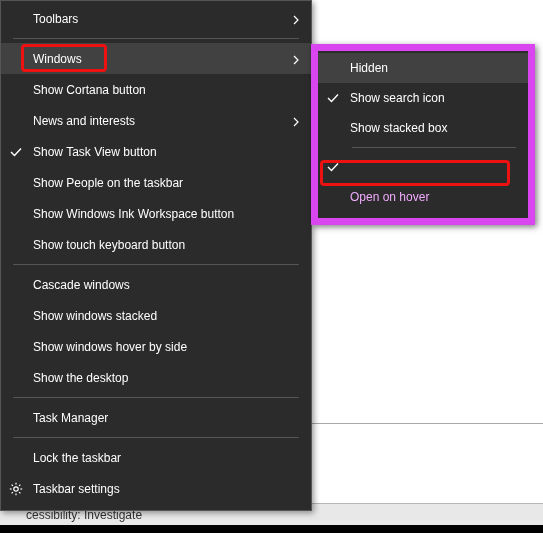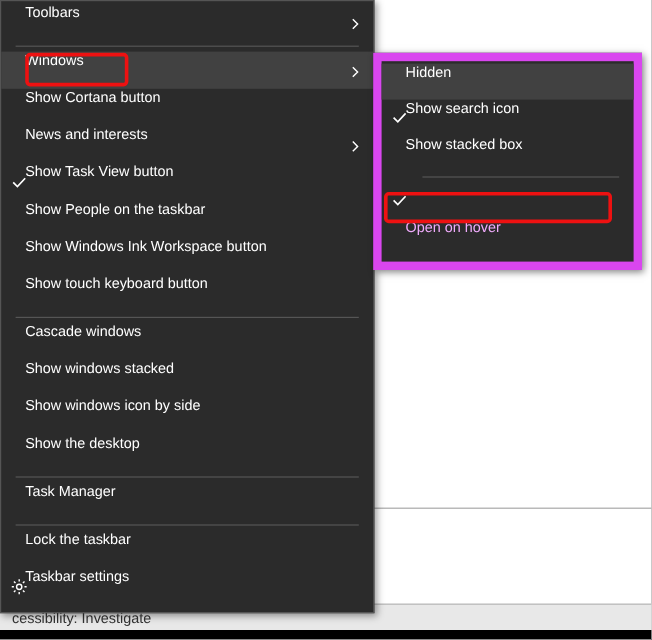--- a/index.html
+++ b/index.html
@@ -1,23 +1,23 @@
 <!DOCTYPE html>
 <html><head>
   <meta charset="utf-8">
   <style>
     * { margin:0; padding:0; box-sizing:border-box; font-family:"Segoe UI",Tahoma,Arial,sans-serif; }
     body { width:543px; height:533px; background:#fff; position:relative; overflow:hidden; }
     .bg-window { position:absolute; inset:0; background:#fff; }
     .bg-panel { position:absolute; left:0; right:0; top:423px; height:1px; background:#a9a9a9; }
-    .bg-statusbar { position:absolute; left:0; right:0; bottom:8px; height:22px; background:#e8e8e8; border-top:1px solid #b7b7b7; font-size:12px; color:#333; padding:2px 10px; line-height:18px; }
+    .bg-statusbar { position:absolute; left:0; right:0; bottom:8px; height:22px; background:#e8e8e8; border-top:1px solid #b7b7b7; font-size:12px; color:#333; padding:2px 26px; line-height:18px; }
     .bg-blackbar { position:absolute; left:0; right:0; bottom:0; height:8px; background:#000; }
 
     .context-menu { position:absolute; left:0; top:0; width:312px; background:#2b2b2b; color:#fff; padding:2px 0 6px; box-shadow:2px 2px 6px rgba(0,0,0,.4); border:1px solid #555; }
-    .menu-item { position:relative; display:flex; align-items:flex-start; height:31px; font-size:12px; color:#fff; padding-left:20px; padding-right:28px; cursor:default; }
+    .menu-item { position:relative; display:flex; align-items:center; height:31px; font-size:12px; color:#fff; padding-left:32px; padding-right:28px; cursor:default; }
     .menu-item.hovered { background:#414141; }
     .sep { height:1px; margin:4px 12px; background:#555; }
     .check { position:absolute; left:8px; top:50%; transform:translateY(-50%); width:14px; height:14px; }
     .arrow { position:absolute; right:10px; top:50%; transform:translateY(-50%); width:10px; height:10px; }
     .gear { position:absolute; left:8px; top:50%; transform:translateY(-50%); width:14px; height:14px; }
     .disabled .label { color:#f0abfc; }
 
     .submenu { position:absolute; left:311px; top:44px; width:224px; background:#2b2b2b; color:#fff; padding:2px 0 6px; box-shadow:2px 2px 6px rgba(0,0,0,.5); border:7px solid #d946ef; }
     .submenu .menu-item { height:30px; }
     .sub-sep { height:1px; margin:4px 12px 4px 34px; background:#555; }
@@ -85,21 +85,21 @@
 
   <div class="sep"></div>
 
   <div class="menu-item">
     <span class="label">Cascade windows</span>
   </div>
   <div class="menu-item">
     <span class="label">Show windows stacked</span>
   </div>
   <div class="menu-item">
-    <span class="label">Show windows icon by side</span>
+    <span class="label">Show windows hover by side</span>
   </div>
   <div class="menu-item">
     <span class="label">Show the desktop</span>
   </div>
 
   <div class="sep"></div>
 
   <div class="menu-item">
     <span class="label">Task Manager</span>
   </div>

